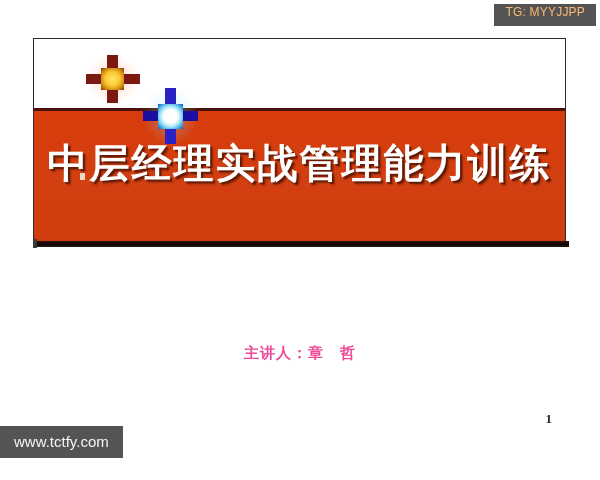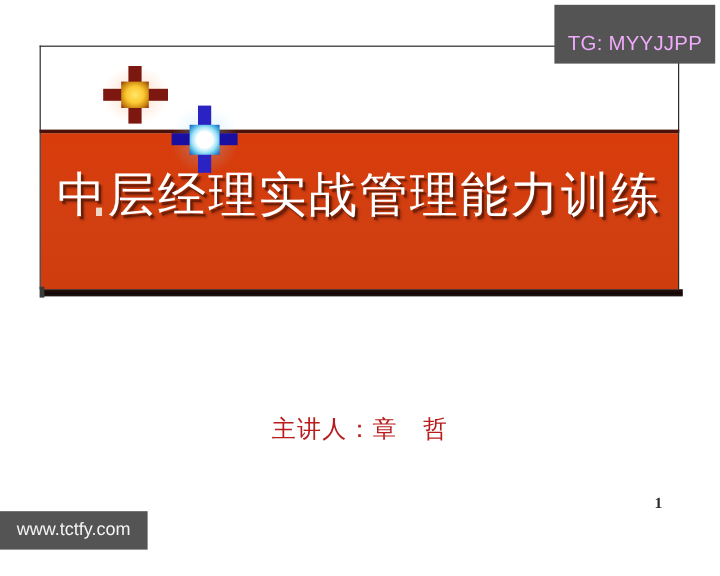--- a/index.html
+++ b/index.html
@@ -20,24 +20,24 @@
     inset: 0;
     background: #ffffff;
   }
 
   
   #tg-badge {
     position: absolute;
     top: 4px;
     right: 4px;
     background: #545454;
-    color: #f0abfc;
-    font-size: 17px;
+    color: #fdba74;
+    font-size: 12px;
     line-height: 1;
-    padding: 24px 11px 8px 11px;
+    padding: 2px 11px 8px 11px;
     letter-spacing: 0.2px;
     white-space: nowrap;
     z-index: 30;
     font-family: "Liberation Sans", "DejaVu Sans", sans-serif;
   }
 
   
   #site-badge {
     position: absolute;
     left: 0px;
@@ -112,21 +112,21 @@
 
   
   #main-title {
     position: absolute;
     left: 0;
     right: 0;
     top: 30px;
     text-align: center;
     color: #ffffff;
     font-size: 40px;
-    font-weight: normal;
+    font-weight: bold;
     letter-spacing: 2px;
     line-height: 1.1;
     white-space: nowrap;
     font-family: "DejaVu Sans", "Liberation Sans", sans-serif;
     text-shadow:
       2px 2px 0 rgba(60, 16, 6, 0.55),
       3px 3px 2px rgba(40, 10, 4, 0.35);
   }
 
   
@@ -203,23 +203,23 @@
     background: radial-gradient(ellipse at 50% 50%, rgba(150,220,255,0.40) 0%, rgba(150,220,255,0.0) 62%);
   }
 
   
   #subtitle {
     position: absolute;
     left: 0;
     right: 0;
     top: 344px;
     text-align: center;
-    color: #b91c1c;
-    font-size: 20px;
-    font-weight: normal;
+    color: #ec4899;
+    font-size: 15px;
+    font-weight: bold;
     letter-spacing: 1px;
     white-space: pre;
     font-family: "DejaVu Sans", "Liberation Sans", sans-serif;
   }
 
   
   #page-number {
     position: absolute;
     right: 48px;
     top: 411px;

